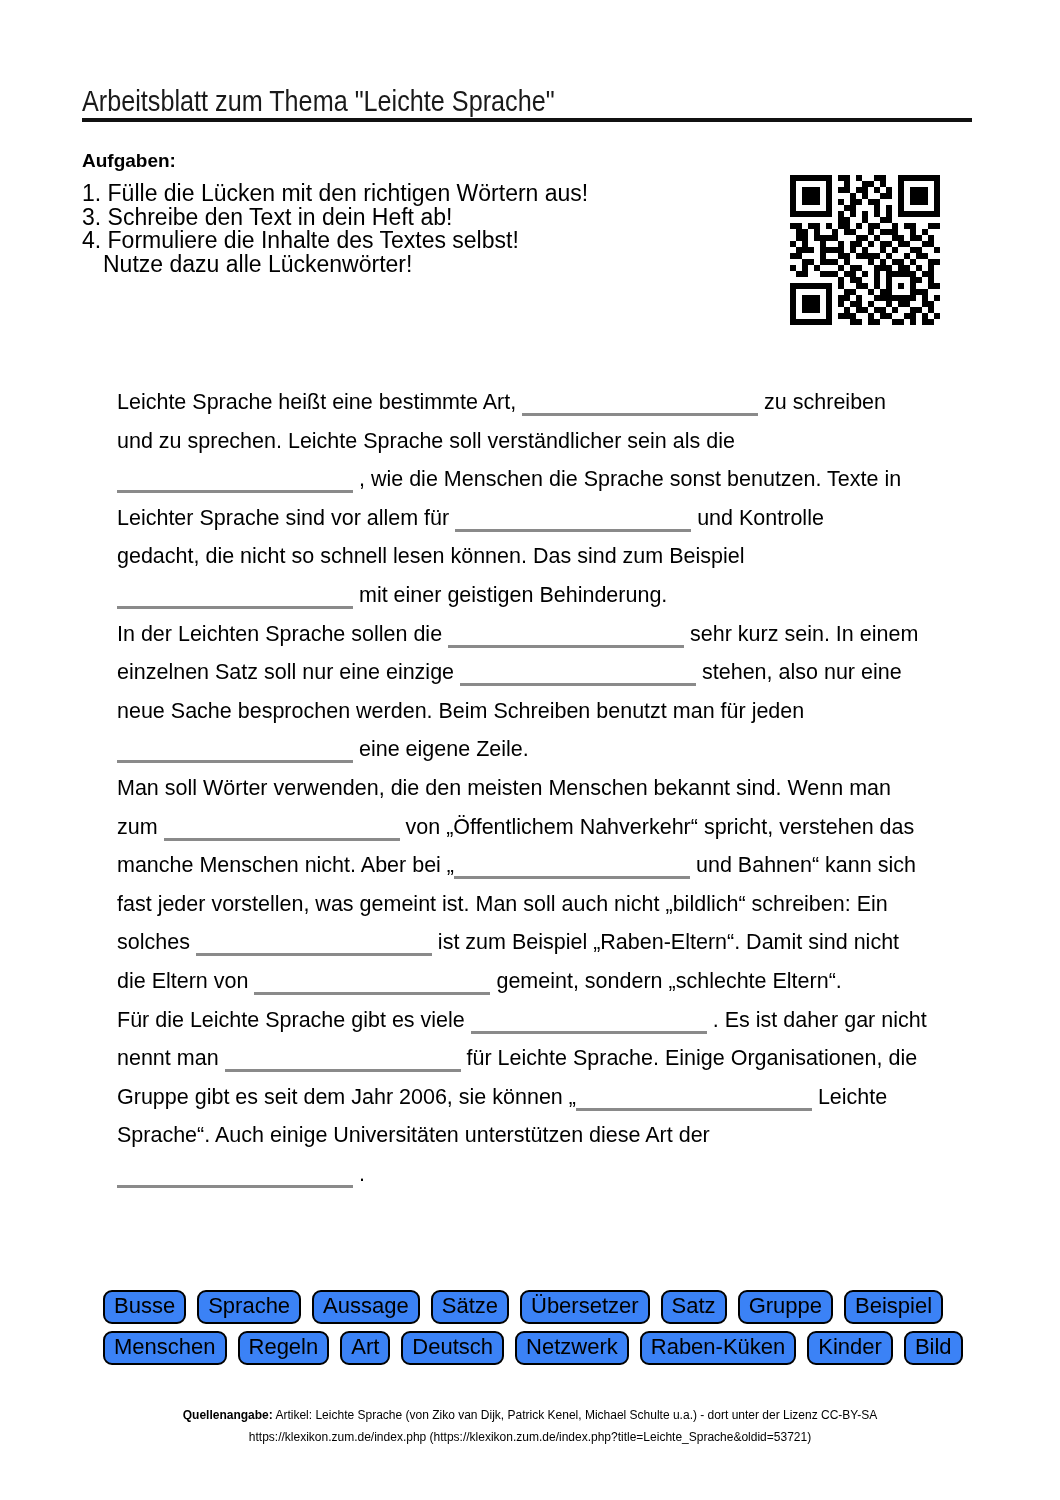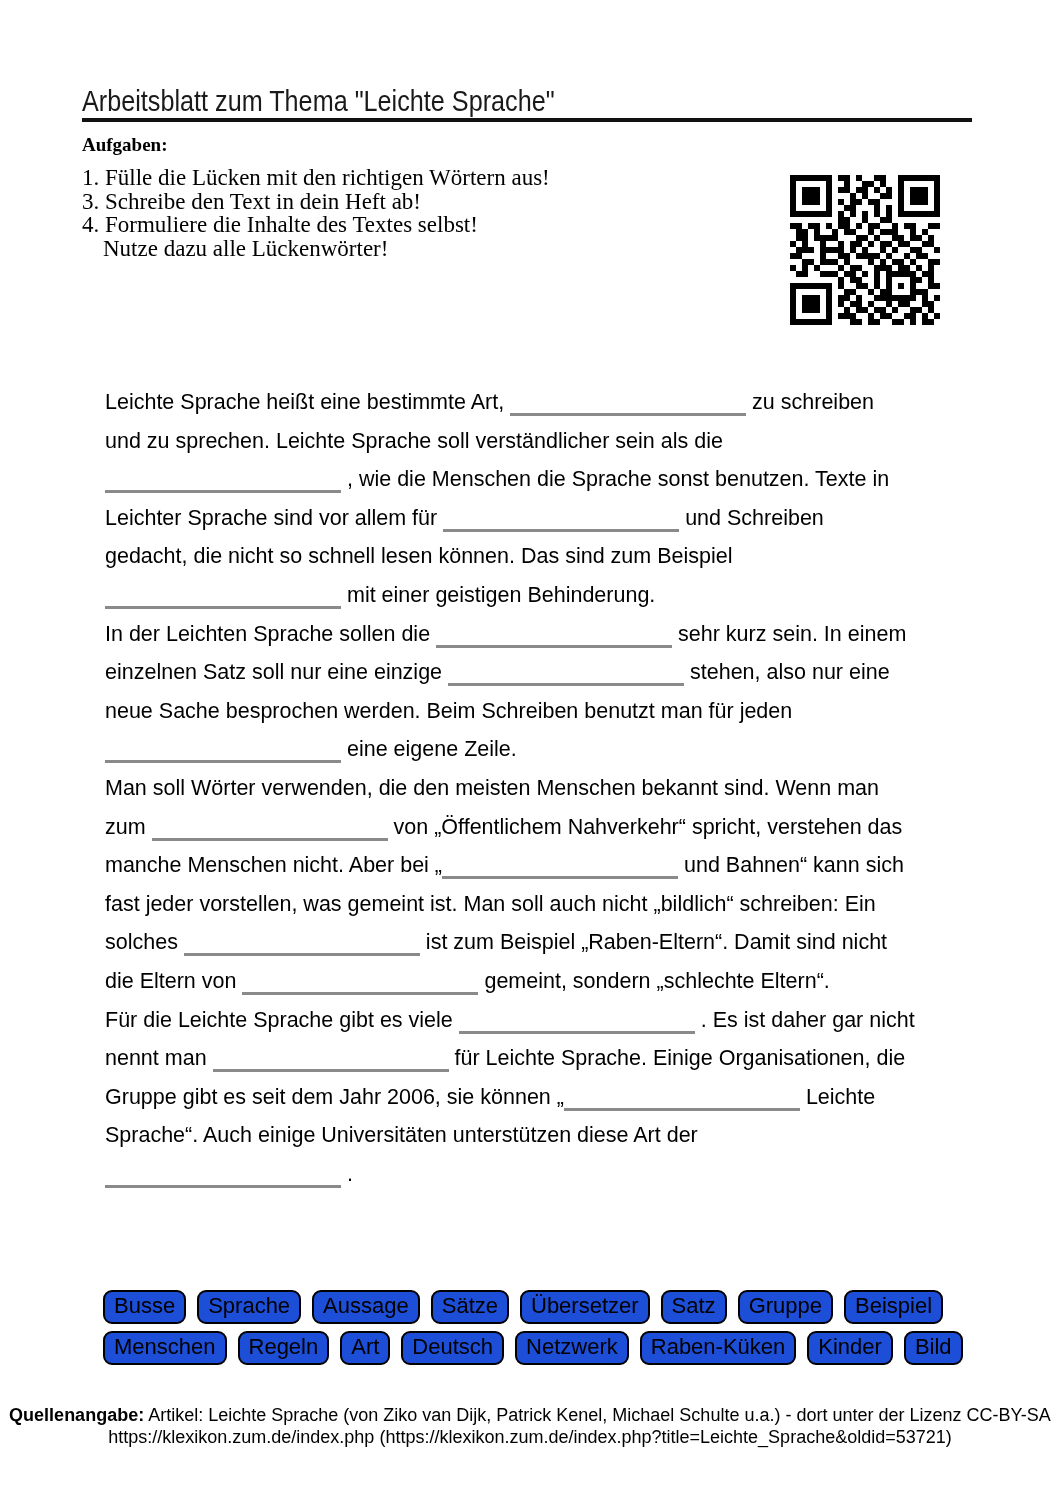--- a/index.html
+++ b/index.html
@@ -5,40 +5,40 @@
   html,body { margin:0; padding:0; background:#ffffff; }
   .page {
     position:relative; width:1060px; height:1500px; background:#ffffff;
     color:#000; font-family:"Liberation Sans", sans-serif; overflow:hidden;
   }
   .title {
     position:absolute; left:82px; top:84px; font-size:30px; white-space:nowrap;
     transform:scaleX(0.84); transform-origin:left top; color:#1a1a1a;
   }
   .rule { position:absolute; left:82px; top:118px; width:890px; height:4px; background:#111; }
-  .tasks { position:absolute; left:82px; top:134px;font-family:Liberation Serif, serif; }
+  .tasks { position:absolute; left:82px; top:150px; }
   .tasks-heading { font-weight:bold; font-size:19px; margin:0 0 10px 0; }
   .task-item { font-size:23px; line-height:23.5px; }
   .task-item.indent { padding-left:21px; }
   .qr-wrap { position:absolute; left:790px; top:175px; }
   .qr { display:grid; grid-template-columns:repeat(25, 6px); grid-auto-rows:6px; }
   .qr .m { background:#000; }
-  .body-text { position:absolute; left:105px; top:383px; width:860px; }
+  .body-text { position:absolute; left:117px; top:383px; width:860px; }
   .text-line { height:38.6px; line-height:38.6px; font-size:21.5px; white-space:nowrap; }
   .blank {
     display:inline-block; width:236px; height:20px;
     border-bottom:3px solid #8a8a8a; vertical-align:-7px;
   }
   .word-bank { position:absolute; left:103px; top:1290px; width:900px; }
   .wb-row { margin-bottom:7px; white-space:nowrap; }
   .chip {
     display:inline-block; border:2px solid #000; border-radius:9px;
-    padding:1px 9px 3px 9px; font-size:22px; margin-right:11px; background:#1d4ed8;
+    padding:1px 9px 3px 9px; font-size:22px; margin-right:11px; background:#3b82f6;
   }
-  .footer { position:absolute; left:0; top:1404px; width:1060px; text-align:center; font-size:18px; line-height:22px; }
+  .footer { position:absolute; left:0; top:1404px; width:1060px; text-align:center; font-size:12px; line-height:22px; }
   .footer .lbl { font-weight:bold; }
 </style>
 </head>
 <body>
 
 <div class="page">
   <div class="title">Arbeitsblatt zum Thema "Leichte Sprache"</div>
   <div class="rule"></div>
 
   <div class="tasks">
@@ -678,21 +678,21 @@
         <div class="m"></div>
         <div class="m"></div>
         <div></div>
       </div>
   </div>
 
   <div class="body-text">
       <div class="text-line"><span>Leichte Sprache heißt eine bestimmte Art, </span><span class="blank"></span><span> zu schreiben</span></div>
       <div class="text-line"><span>und zu sprechen. Leichte Sprache soll verständlicher sein als die</span></div>
       <div class="text-line"><span class="blank"></span><span> , wie die Menschen die Sprache sonst benutzen. Texte in</span></div>
-      <div class="text-line"><span>Leichter Sprache sind vor allem für </span><span class="blank"></span><span> und Schreiben</span></div>
+      <div class="text-line"><span>Leichter Sprache sind vor allem für </span><span class="blank"></span><span> und Kontrolle</span></div>
       <div class="text-line"><span>gedacht, die nicht so schnell lesen können. Das sind zum Beispiel</span></div>
       <div class="text-line"><span class="blank"></span><span> mit einer geistigen Behinderung.</span></div>
       <div class="text-line"><span>In der Leichten Sprache sollen die </span><span class="blank"></span><span> sehr kurz sein. In einem</span></div>
       <div class="text-line"><span>einzelnen Satz soll nur eine einzige </span><span class="blank"></span><span> stehen, also nur eine</span></div>
       <div class="text-line"><span>neue Sache besprochen werden. Beim Schreiben benutzt man für jeden</span></div>
       <div class="text-line"><span class="blank"></span><span> eine eigene Zeile.</span></div>
       <div class="text-line"><span>Man soll Wörter verwenden, die den meisten Menschen bekannt sind. Wenn man</span></div>
       <div class="text-line"><span>zum </span><span class="blank"></span><span> von „Öffentlichem Nahverkehr“ spricht, verstehen das</span></div>
       <div class="text-line"><span>manche Menschen nicht. Aber bei „</span><span class="blank"></span><span> und Bahnen“ kann sich</span></div>
       <div class="text-line"><span>fast jeder vorstellen, was gemeint ist. Man soll auch nicht „bildlich“ schreiben: Ein</span></div>

